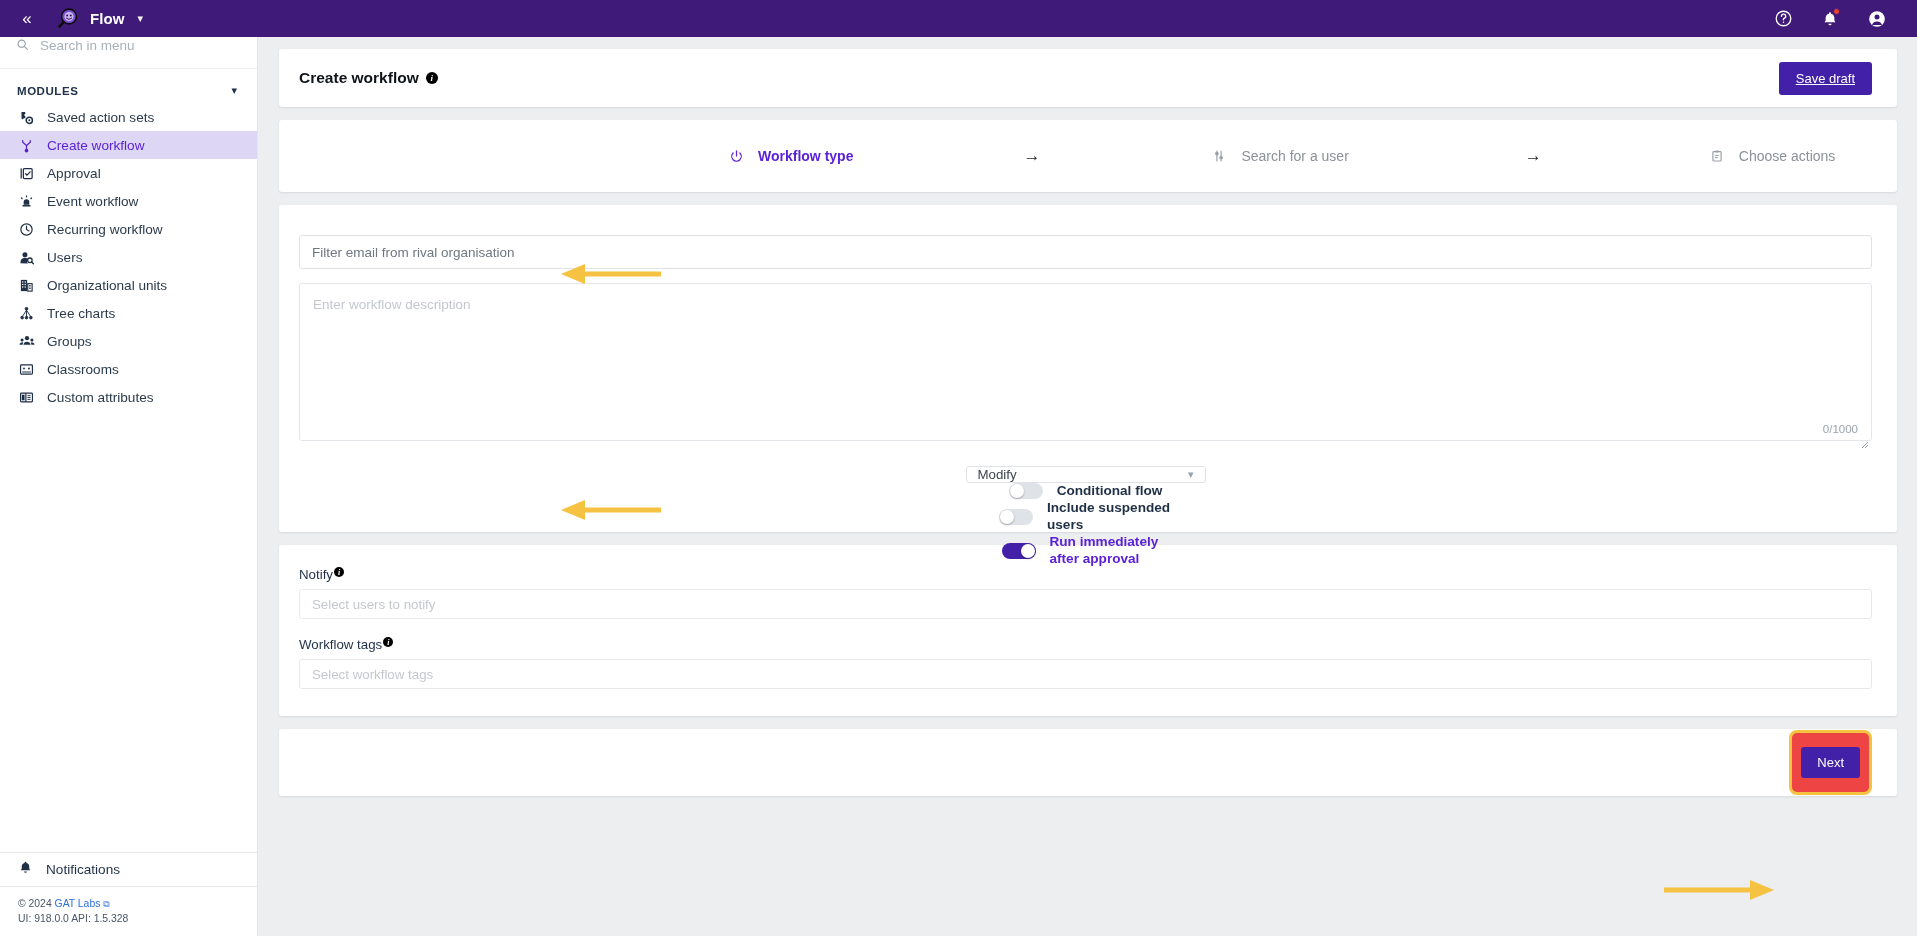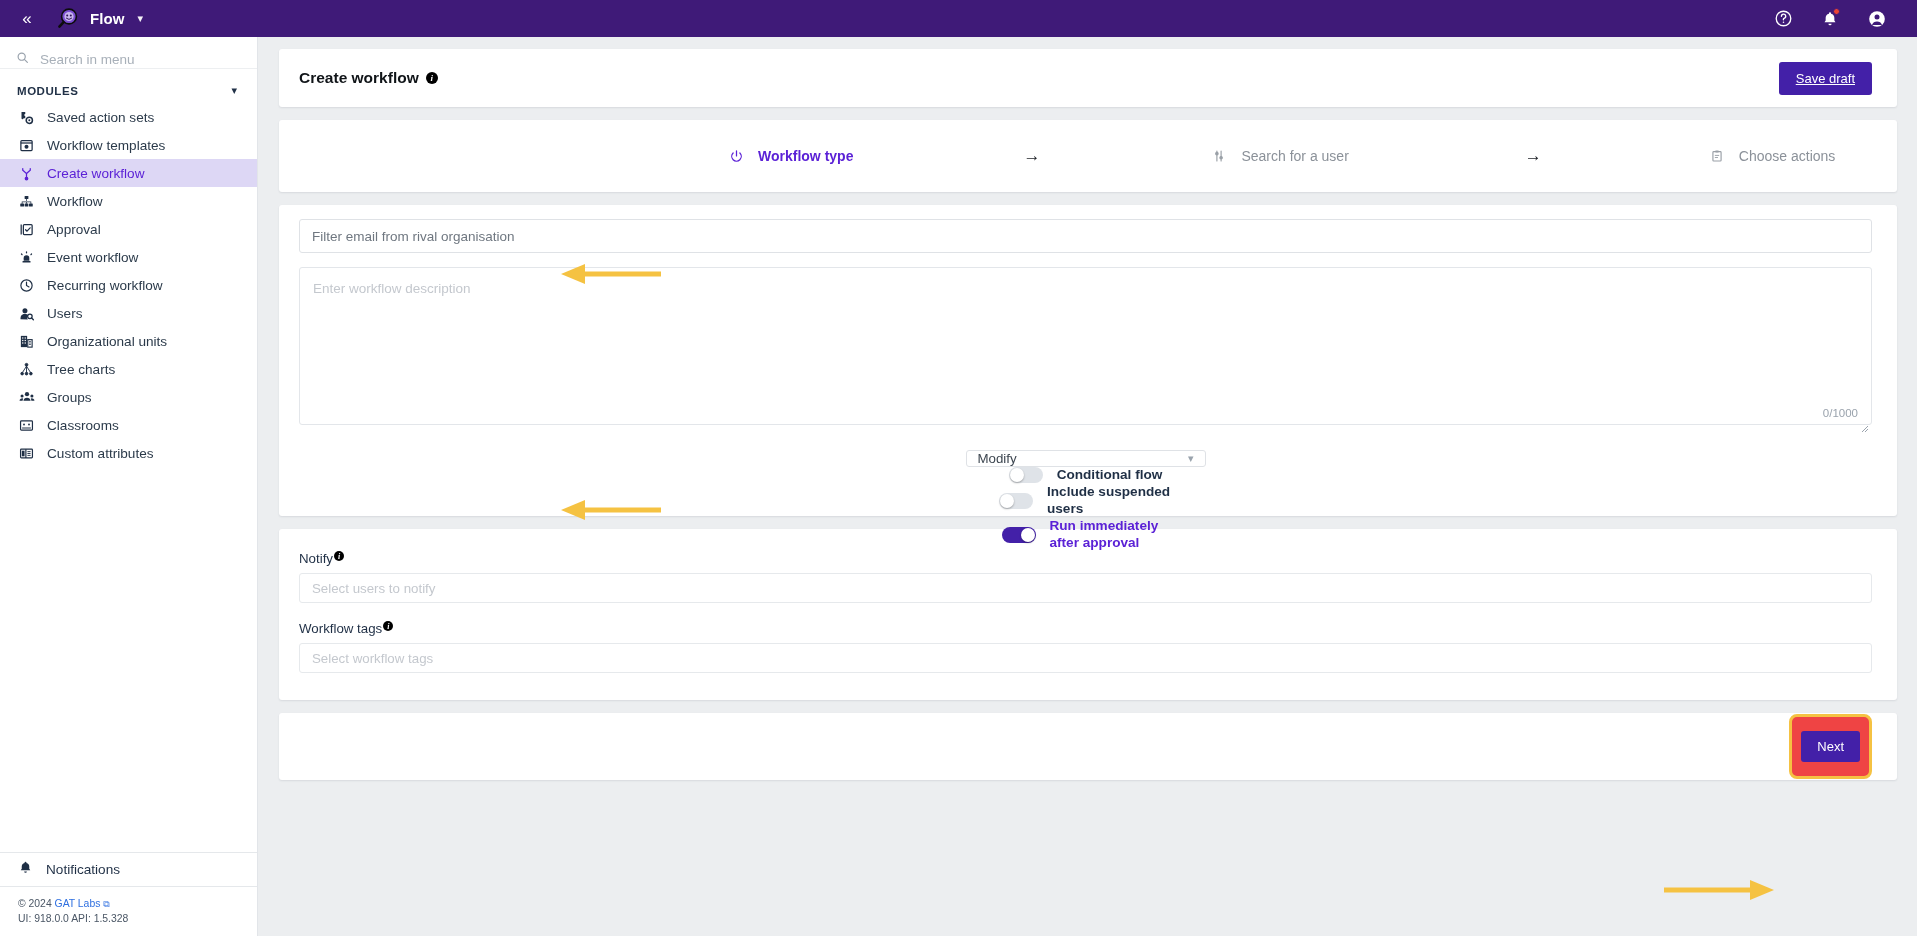--- a/index.html
+++ b/index.html
@@ -54,21 +54,21 @@
   
   .sidebar {
     position: absolute; top: 37px; left: 0;
     width: 258px; height: 899px;
     background: #ffffff;
     border-right: 1px solid #e2e5e9;
     display: flex; flex-direction: column;
     z-index: 30;
   }
   .search-row {
-    height: 32px; display: flex; align-items: flex-end;
+    height: 32px; display: flex; align-items: flex-start;
     gap: 9px; padding: 0 16px;
     border-bottom: 1px solid #edeff1;
   }
   .search-row input {
     border: 0; outline: none; font-size: 13.5px;
     font-family: "Liberation Sans", sans-serif;
     color: #2b3a4a; width: 190px; background: transparent;
   }
   .search-row input::placeholder { color: #a8b0b9; }
 
@@ -166,21 +166,21 @@
   .step .s-label { font-size: 14px; font-weight: 700; }
   .step.active .s-label { color: #5b21d6; }
   .step.active .s-ico { color: #5b21d6; }
   .step.idle .s-label { color: #8b9199; font-weight: 400; }
   .step.idle .s-ico { color: #9aa0a7; }
   .step-arrow {
     font-size: 17px; color: #1b1f24;
   }
 
   
-  .card-form { margin-top: 13px; padding: 14px 25px 30px 20px; }
+  .card-form { margin-top: 13px; padding: 30px 25px 30px 20px; }
   .text-input {
     width: 100%; height: 34px;
     border: 1px solid #dfe2e6; border-radius: 3px;
     font-size: 13.5px; color: #3d4650;
     font-family: "Liberation Sans", sans-serif;
     padding: 0 12px; outline: none; background: #fff;
   }
   .text-input::placeholder { color: #6f7780; }
   .desc-wrap { position: relative; margin-top: 14px; }
   .desc-area {
@@ -337,54 +337,32 @@
       <span class="ico">
         <svg width="15" height="15" viewBox="0 0 24 24" fill="currentColor">
           <path d="M4 3h6v3.2a1.6 1.6 0 1 0 0 3.2V13H7.2a1.6 1.6 0 1 1-3.2 0H4z"></path>
           <circle cx="16.5" cy="16.5" r="5" fill="none" stroke="currentColor" stroke-width="2.4"></circle>
           <circle cx="16.5" cy="16.5" r="1.6"></circle>
         </svg>
       </span>
       <span>Saved action sets</span>
     </div>
 
-    <div class="nav-item">
-      <span class="ico">
-        <svg width="15" height="15" viewBox="0 0 24 24" fill="none" stroke="currentColor" stroke-width="2">
-          <rect x="3" y="4" width="18" height="16" rx="1.5"></rect>
-          <path d="M3 8h18"></path>
-          <circle cx="12" cy="14" r="3.2" fill="currentColor" stroke="none"></circle>
-        </svg>
-      </span>
-      <span>Workflow templates</span>
-    </div>
 
     <div class="nav-item active">
       <span class="ico">
         <svg width="15" height="15" viewBox="0 0 24 24" fill="none" stroke="currentColor" stroke-width="2" stroke-linecap="round">
           <path d="M6 4v2.6L12 12v8"></path>
             <path d="M18 4v2.6L12 12"></path>
           <circle cx="12" cy="20" r="2" fill="currentColor"></circle>
         </svg>
       </span>
       <span>Create workflow</span>
     </div>
 
-    <div class="nav-item">
-      <span class="ico">
-        <svg width="15" height="15" viewBox="0 0 24 24" fill="currentColor">
-          <rect x="9" y="3" width="6" height="5" rx="1"></rect>
-          <rect x="2" y="15" width="6" height="5" rx="1"></rect>
-          <rect x="9" y="15" width="6" height="5" rx="1"></rect>
-          <rect x="16" y="15" width="6" height="5" rx="1"></rect>
-          <path d="M11.4 8h1.2v3h-1.2zM5 12h14v1.2H5zM4.4 12h1.2v3.4H4.4zM11.4 12h1.2v3.4h-1.2zM18.4 12h1.2v3.4h-1.2z"></path>
-        </svg>
-      </span>
-      <span>Workflow</span>
-    </div>
 
     <div class="nav-item">
       <span class="ico">
         <svg width="15" height="15" viewBox="0 0 24 24" fill="none" stroke="currentColor" stroke-width="2">
           <path d="M3.5 4v16"></path>
           <rect x="7" y="4" width="14" height="16" rx="1.5"></rect>
           <path d="M10.5 12.4l2.3 2.3 5-5.4" stroke-linecap="round" stroke-linejoin="round"></path>
         </svg>
       </span>
       <span>Approval</span>

